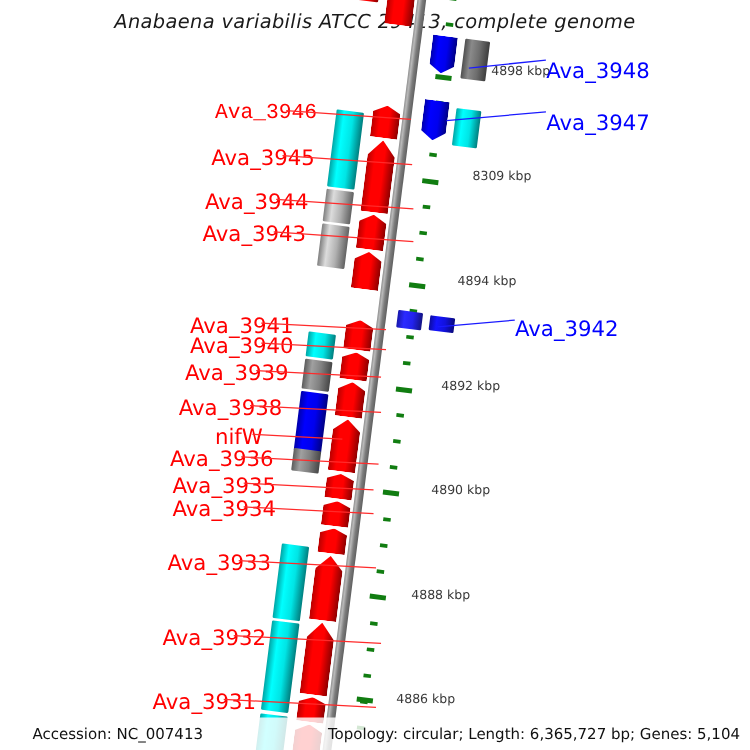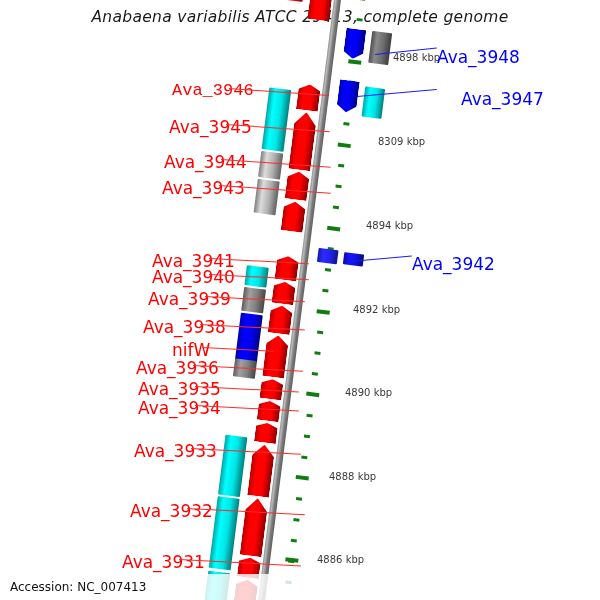--- a/index.html
+++ b/index.html
@@ -53,21 +53,21 @@
   .lead{position:absolute;height:0;border-top:1.4px solid #ff2a2a;transform-origin:0 0;}
   .lead.blue{border-top-color:#1a1aff;}
   .lbl{
     position:absolute;font-size:17px;white-space:nowrap;
   }
   .lbl.red{color:#ff0000;}
   .lbl.blue{color:#0000ff;}
 
   
   .status{
-    position:absolute;left:0;bottom:0;width:584px;height:26px;
+    position:absolute;left:16px;bottom:0;width:584px;height:26px;
     background:rgba(255,255,255,0.82);
     display:flex;align-items:center;
   }
   .status .acc{position:absolute;left:10px;font-size:12px;color:#111;white-space:nowrap;}
   .status .topo{position:absolute;right:8px;font-size:12px;color:#111;white-space:nowrap;}
 </style>
 </head>
 <body>
 
 <div id="stage">
@@ -186,23 +186,24 @@
       <div class="lbl red" style="left: 134px; top: 441px;">Ava_3933</div>
       <div class="lead" style="left: 190.8px; top: 448px; width: 110px; transform: rotate(3deg);"></div>
       <div class="lbl red" style="left: 130px; top: 501px;">Ava_3932</div>
       <div class="lead" style="left: 186.8px; top: 508px; width: 118px; transform: rotate(3deg);"></div>
       <div class="lbl red" style="left: 122px; top: 552px;">Ava_3931</div>
       <div class="lead" style="left: 178.8px; top: 559px; width: 122px; transform: rotate(3deg);"></div>
     </div>
   <div id="right-labels">
       <div class="lbl blue" style="left: 437px; top: 47px;">Ava_3948</div>
       <div class="lead blue" style="left: 375px; top: 54px; width: 62px; transform: rotate(-6deg);"></div>
-      <div class="lbl blue" style="left: 461px; top: 89px;">Ava_3947</div>
+      <div class="lbl blue" style="left: 437px; top: 89px;">Ava_3947</div>
       <div class="lead blue" style="left: 357px; top: 96px; width: 80px; transform: rotate(-5deg);"></div>
       <div class="lbl blue" style="left: 412px; top: 254px;">Ava_3942</div>
       <div class="lead blue" style="left: 350px; top: 261px; width: 62px; transform: rotate(-5deg);"></div>
     </div>
 
   <div class="status">
     <span class="acc">Accession: NC_007413</span>
+    <span class="topo">Topology: circular; Length: 6,365,727 bp; Genes: 5,104</span>
   </div>
 
 </div>
 
 </body></html>

